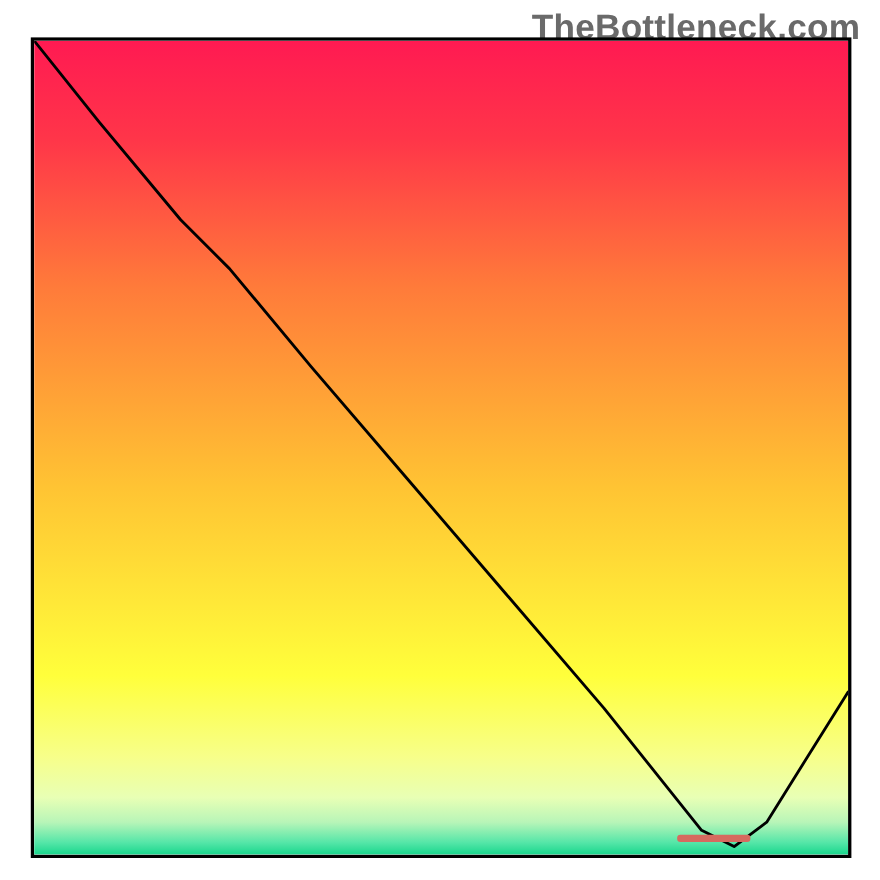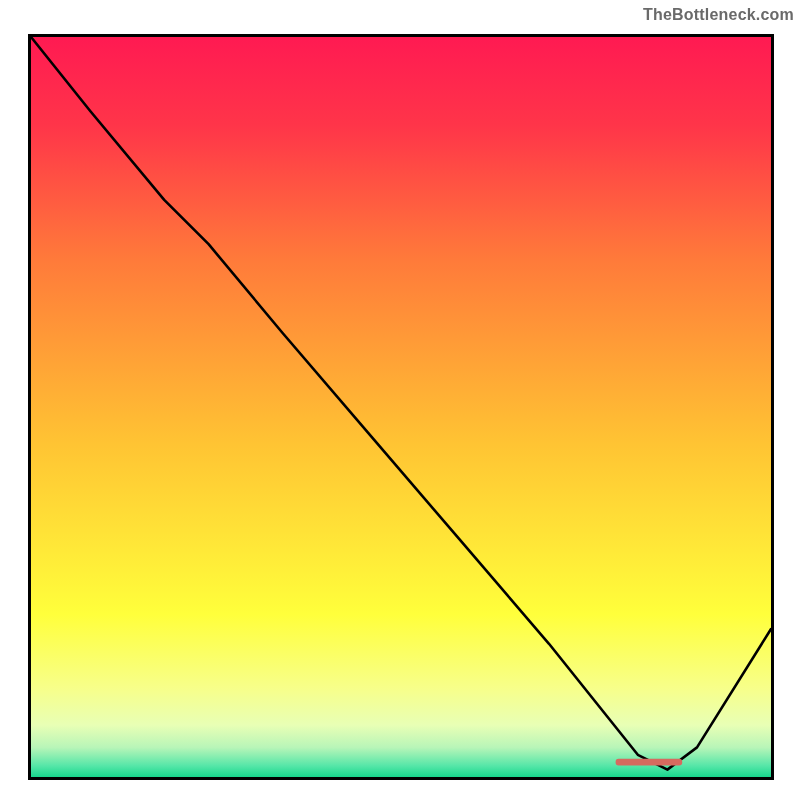--- a/index.html
+++ b/index.html
@@ -12,22 +12,22 @@
     font-family: Arial, Helvetica, sans-serif;
   }
   .frame {
     position: relative;
     width: 800px;
     height: 800px;
   }
   .watermark {
     position: absolute;
     top: 6px;
-    right: 6px;
-    font-size: 16px;
+    right: 18px;
+    font-size: 32px;
     font-weight: 600;
     color: #6a6a6a;
     letter-spacing: 0.2px;
   }
   .plot {
     position: absolute;
     left: 28px;
     top: 34px;
     width: 746px;
     height: 746px;

